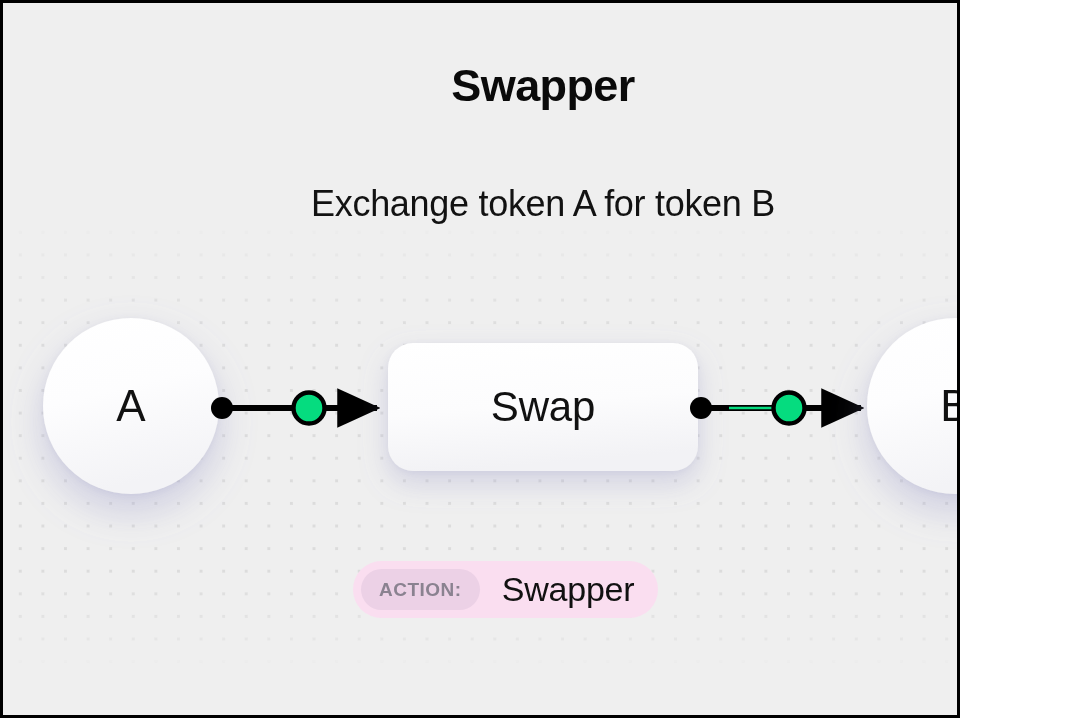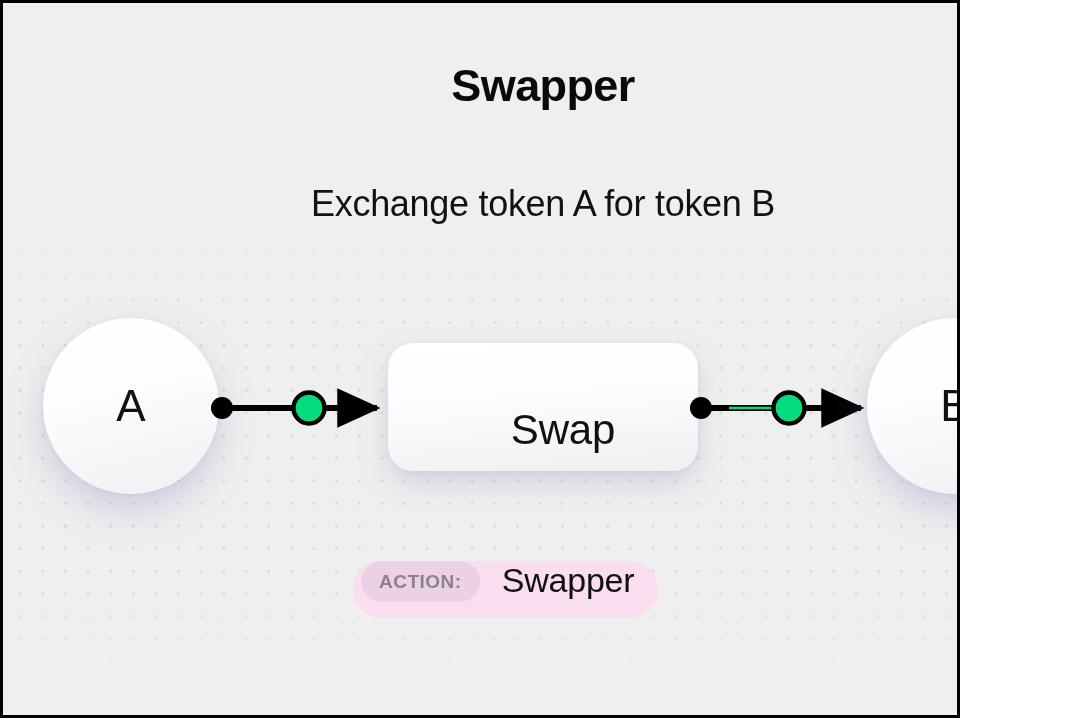--- a/index.html
+++ b/index.html
@@ -93,33 +93,33 @@
   }
   #token-a-label {
     left: 40px; top: 381px; width: 176px;
     font-size: 44px;
   }
   #token-b-label {
     left: 864px; top: 381px; width: 176px;
     font-size: 44px;
   }
   #swap-box-label {
-    left: 405px; top: 383px; width: 310px;
+    left: 385px; top: 383px; width: 310px;
     font-size: 42px;
     letter-spacing: -0.2px;
-    margin-top: 23px;
   }
 
   
   #action-badge {
     position: absolute;
     left: 350px;
     top: 558px;
     height: 57px;
     display: flex;
+    align-items: center;
     background: #fadef0;
     border-radius: 29px;
     padding: 0 24px 0 8px;
     box-sizing: border-box;
   }
   #action-badge-key {
     display: flex;
     align-items: center;
     justify-content: center;
     height: 41px;

